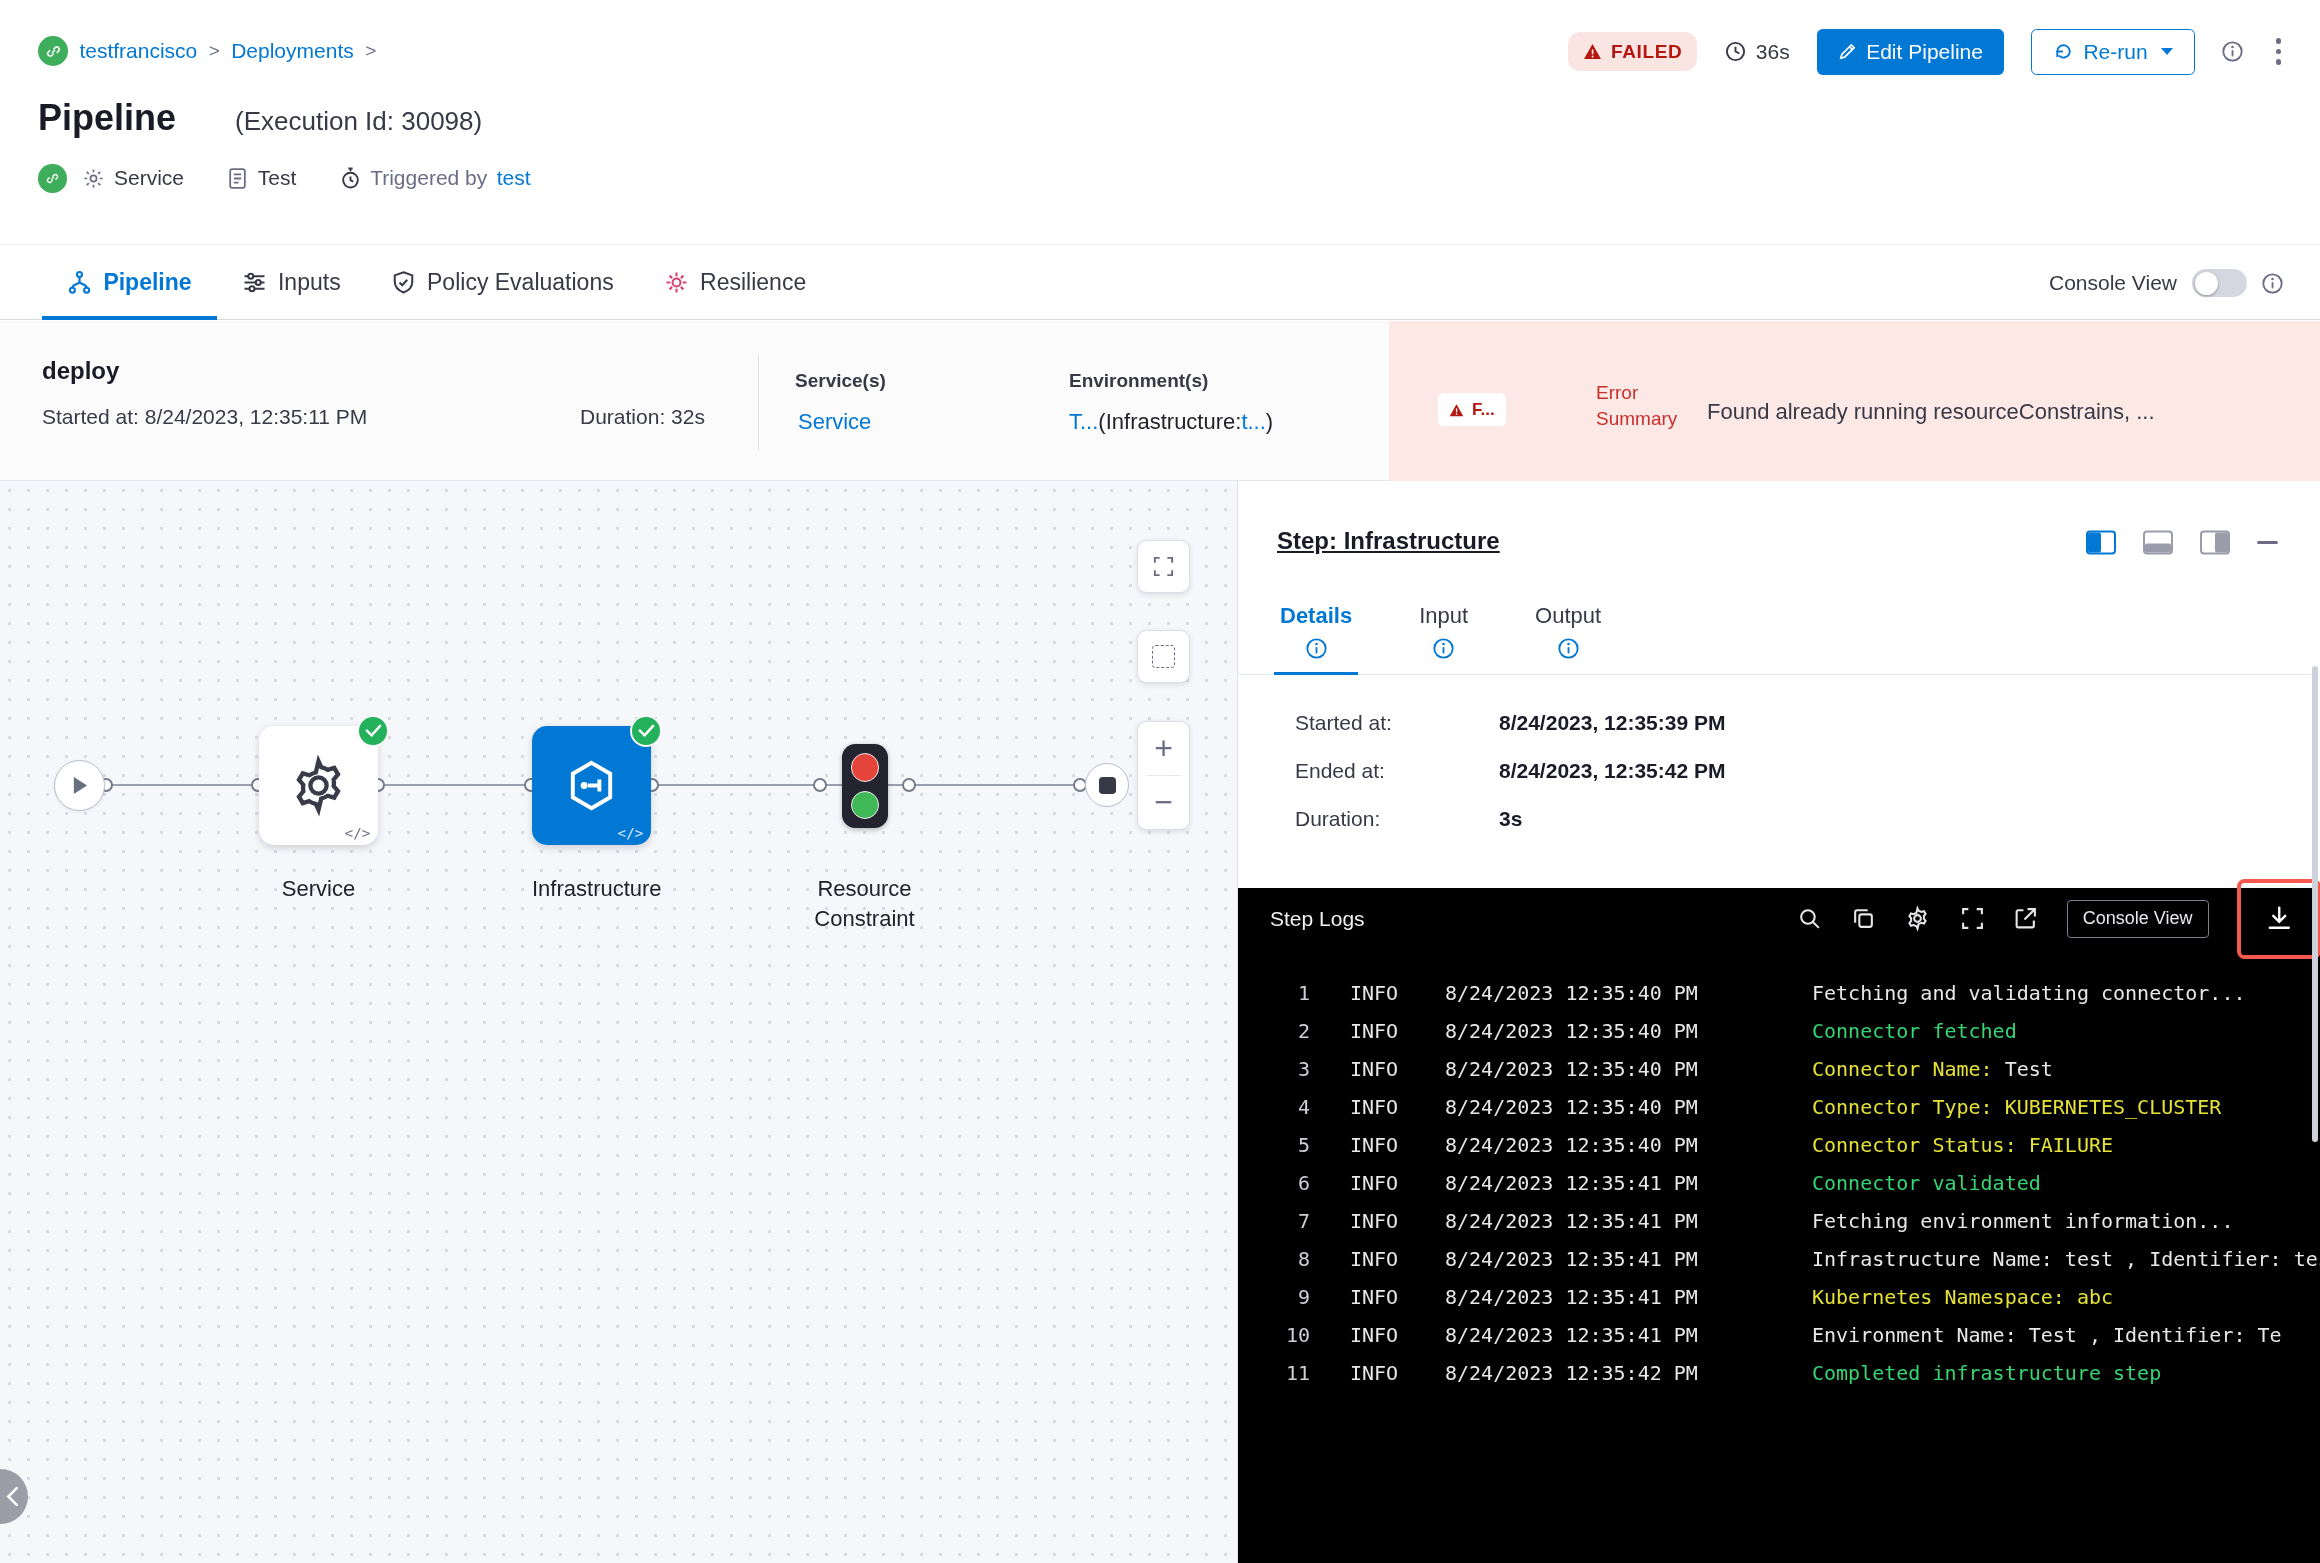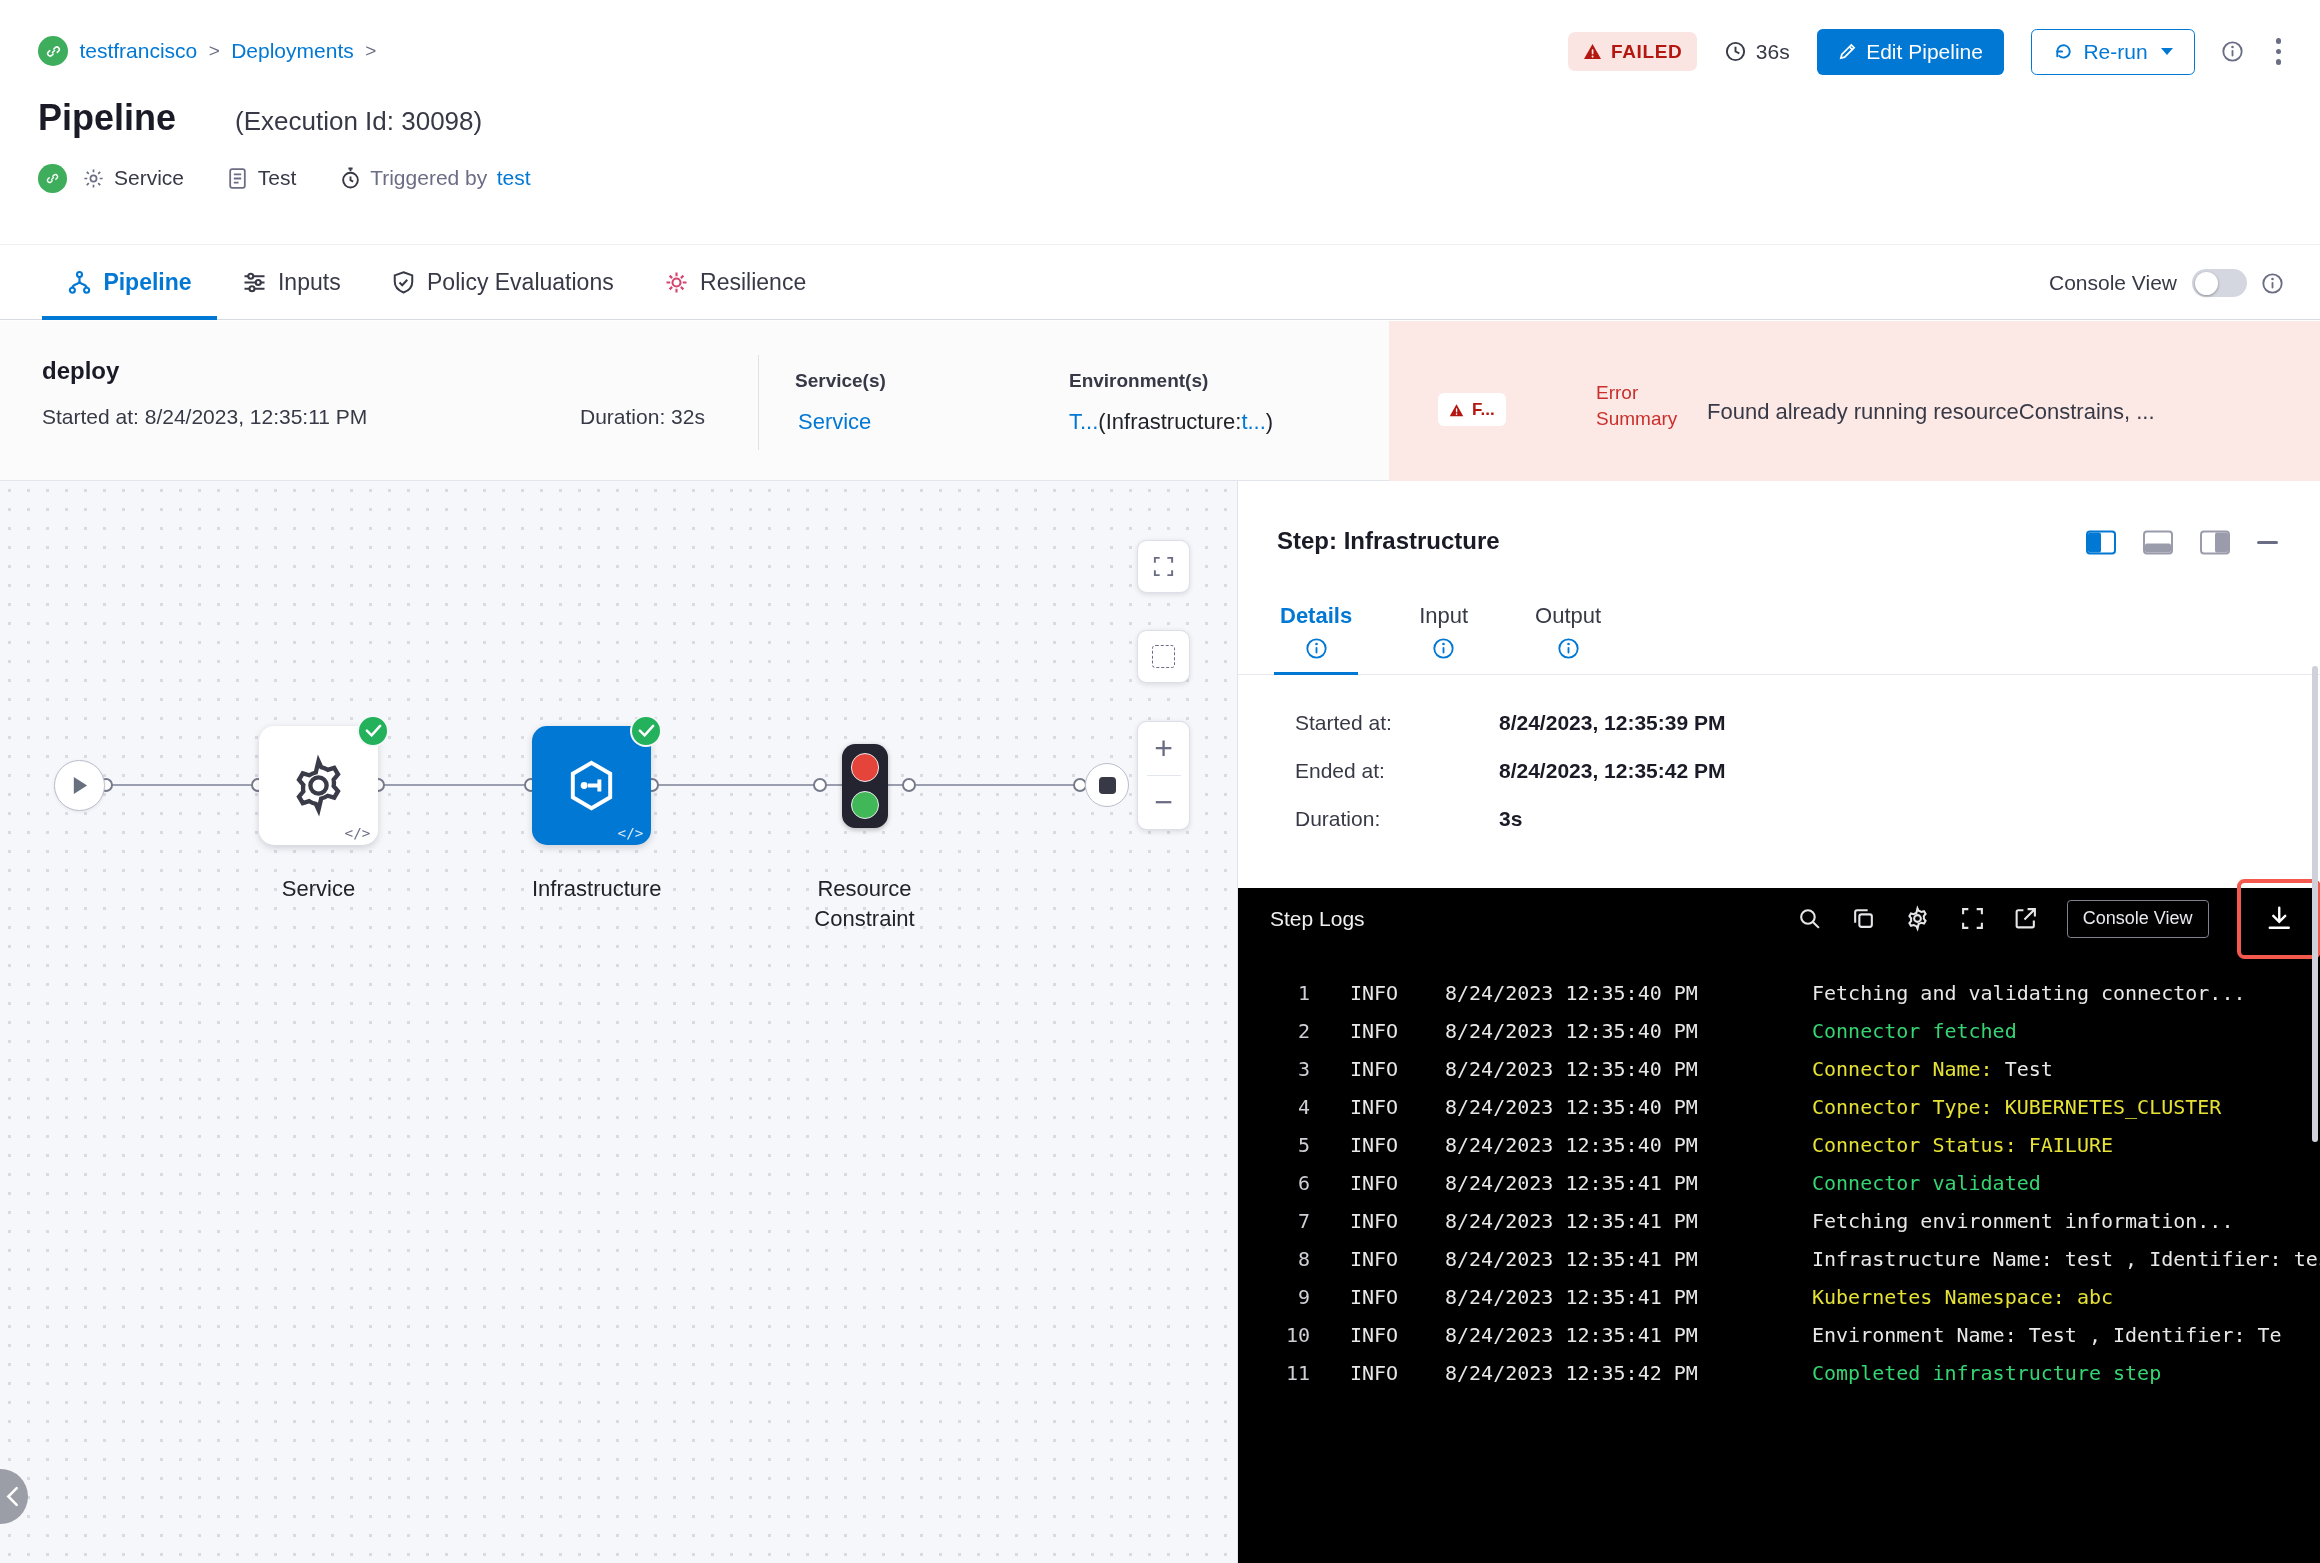--- a/index.html
+++ b/index.html
@@ -16,21 +16,21 @@
   .title-row { position:absolute; left:38px; top:97px; display:flex; align-items:baseline; gap:15px; }
   .page-title { font-size:36px; font-weight:700; color:#1b1b28; }
   .exec-id { font-size:26px; color:#383946;margin-left:44px; }
   .meta-row { position:absolute; left:38px; top:164px; display:flex; align-items:center; gap:15px; font-size:21px; color:#383946; }
   .meta-item { display:flex; align-items:center; gap:9.5px; }
   .meta-gap { width:13.3px; }
   .gray { color:#6b6d85; }
   .blue-link { color:#0278d5; cursor:pointer; }
 
   .top-actions { position:absolute; right:34px; top:28.5px; display:flex; align-items:center; gap:27px; }
-  .badge-failed { display:flex; align-items:center; gap:9.5px; background:#fbe5e3; color:#b41710; font-weight:700; font-size:19px; letter-spacing:0.6px; padding:8.6px 15px; border-radius:7px; }
+  .badge-failed { display:flex; align-items:center; gap:9.5px; background:#fbe5e3; color:#b41710; font-weight:700; font-size:19px; letter-spacing:0.6px; padding:8.6px 15px; border-radius:12px; }
   .dur-chip { display:flex; align-items:flex-start; gap:8.6px; font-size:21px; color:#383946; }
   .btn { display:flex; align-items:center; gap:9.5px; border-radius:5.7px; font-size:21px; height:46px; padding:0 21px; cursor:pointer; border:none; }
   .btn-primary { background:#0278d5; color:#fff; }
   .btn-outline { background:#fff; color:#0278d5; border:1.4px solid #0278d5; }
   .caret-down { width:0; height:0; border-left:6.7px solid transparent; border-right:6.7px solid transparent; border-top:7.6px solid #0278d5; margin-left:3.8px; }
   .kebab { display:flex; flex-direction:column; gap:4.8px; padding:5.7px; cursor:pointer; }
   .kebab i { width:5.7px; height:5.7px; border-radius:50%; background:#6b6d85; }
 
   
   .tabbar { position:absolute; left:0; top:244px; width:2321px; height:76px; background:#fff; border-top:1px solid #eef0f4; border-bottom:1px solid #d8dae3; display:flex; align-items:stretch; padding-left:42px; }
@@ -76,21 +76,21 @@
   .cv-ctrl { position:absolute; left:1137px; width:53px; background:#fff; border:1px solid #dcdee8; border-radius:9.5px; box-shadow:0 1.9px 5.7px rgba(40,41,61,.12); display:flex; flex-direction:column; align-items:center; justify-content:center; cursor:pointer; }
   .cv-ctrl.sq { height:53px; }
   .zoom-btn { width:53px; height:53px; display:flex; align-items:center; justify-content:center; font-size:32px; color:#6b6d85; cursor:pointer; }
   .zoom-sep { width:34px; height:1px; background:#e4e6ee; }
   .marquee-glyph { width:23px; height:23px; border:1.9px dashed #6b6d85; border-radius:3.8px; }
 
   .collapse-handle { position:absolute; left:-27px; top:1469px; width:55px; height:55px; border-radius:50%; background:#9b9ea6; display:flex; align-items:center; justify-content:flex-end; padding-right:7.6px; cursor:pointer; z-index:6; }
 
   
   .panel { position:absolute; left:1237px; top:481px; width:1083px; height:1082px; background:#fff; border-left:1px solid #e2e3ea; }
-  .panel-title { position:absolute; left:39px; top:46px; font-size:24px; font-weight:700; color:#1b1b28; }
+  .panel-title { position:absolute; left:39px; top:46px; font-size:24px; font-weight:700; color:#1b1b28;text-decoration:underline; }
   .panel-icons { position:absolute; right:42px; top:49px; display:flex; align-items:center; gap:27px; }
   .min-bar { width:21px; height:2.9px; background:#6b6d85; border-radius:1.9px; }
   .ptabs { position:absolute; left:0; top:122px; width:1083px; height:72px; border-bottom:1px solid #e6e7ef; display:flex; align-items:center; padding-left:42px; gap:67px; }
   .ptab { position:relative; height:72px; display:flex; align-items:center; gap:9.5px; font-size:22px; color:#383946; cursor:pointer;flex-direction:column; }
   .ptab.active { color:#0278d5; font-weight:700; }
   .ptab.active::after { content:""; position:absolute; left:-5.7px; right:-5.7px; bottom:0; height:2.9px; background:#0278d5; }
   .details-rows { position:absolute; left:57px; top:230px; }
   .drow { display:flex; margin-bottom:24px; font-size:21px; }
   .dlabel { width:204px; color:#383946; }
   .dvalue { font-weight:700; color:#1b1b28; }

